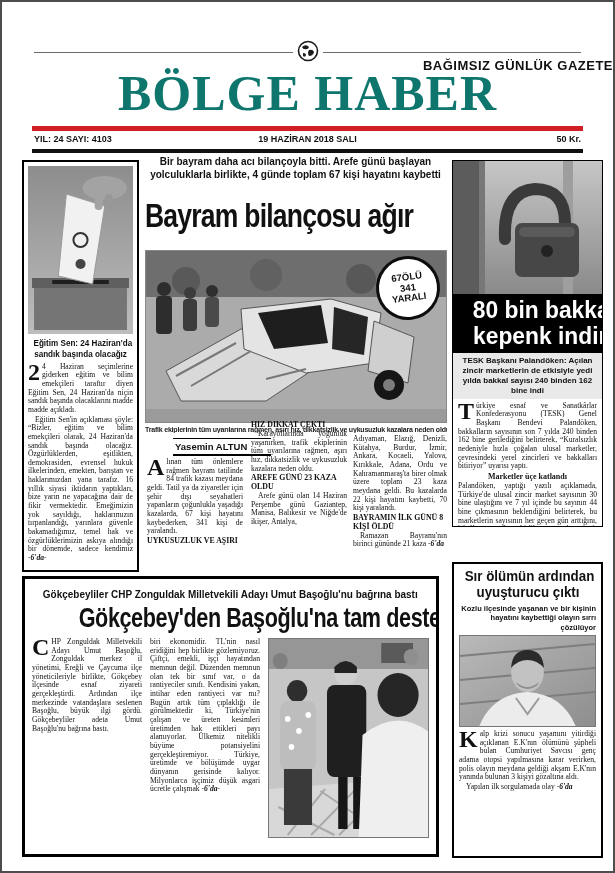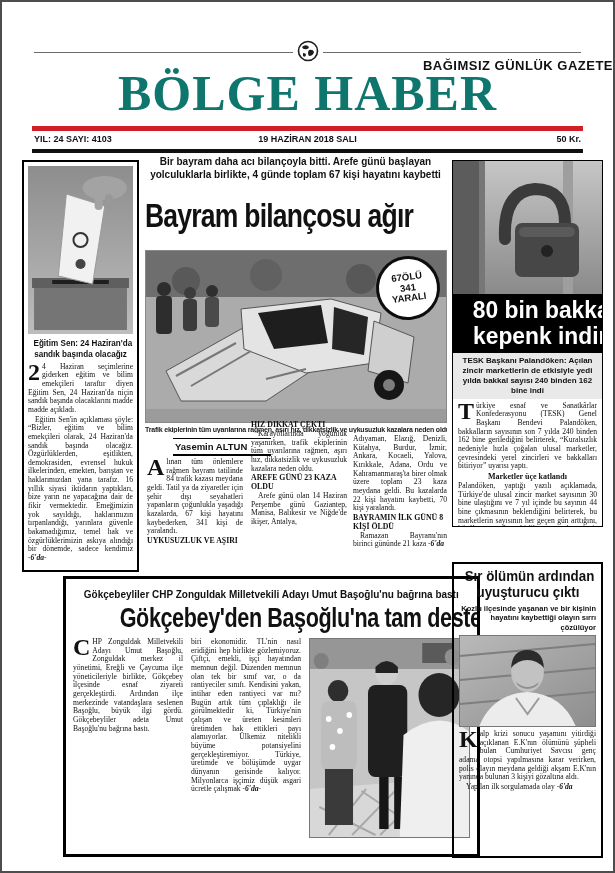--- a/index.html
+++ b/index.html
@@ -61,21 +61,21 @@
   .bk-head{background:#000;color:#fff;text-align:center;padding:3px 0 4px 0;font-family:"Liberation Sans",sans-serif;}
   .bk-head div{font-weight:bold;font-size:24px;line-height:1.08;margin-left:16px;}
   .bk-head span{display:inline-block;transform:scaleX(.95);white-space:nowrap;}
   .bk-sub{background:#e9e9e9;font-weight:bold;font-size:8px;line-height:1.25;padding:3px 4px;text-align:center;
           font-family:"Liberation Sans",sans-serif;}
   .bk-body{padding:3px 5px;}
   .crosshead{text-align:center;font-weight:bold;font-size:8px;margin:1px 0;}
 
   
   .box-gok{position:absolute;left:20px;top:574px;width:417px;height:281px;box-sizing:border-box;
-           border:3px solid #000;padding:5px 7px;overflow:hidden;margin-left:41px;}
+           border:3px solid #000;padding:5px 7px;overflow:hidden;}
   .gok-kicker{text-align:center;font-family:"Liberation Sans",sans-serif;}
   .gok-kicker span{display:inline-block;font-weight:bold;font-size:10.5px;transform:scaleX(.95);white-space:nowrap;}
   .gok-head{text-align:center;margin:1px 0 4px 0;font-family:"Liberation Sans",sans-serif;}
   .gok-head span{display:inline-block;font-weight:bold;font-size:27px;letter-spacing:-.5px;transform:scaleX(.8);
                  white-space:nowrap;}
   .gok-row{display:flex;gap:8px;}
   .gok-col{width:110px;height:212px;overflow:hidden;}
   .gok-photo{flex:1;height:200px;border:1px solid #777;box-sizing:border-box;}
 
   

